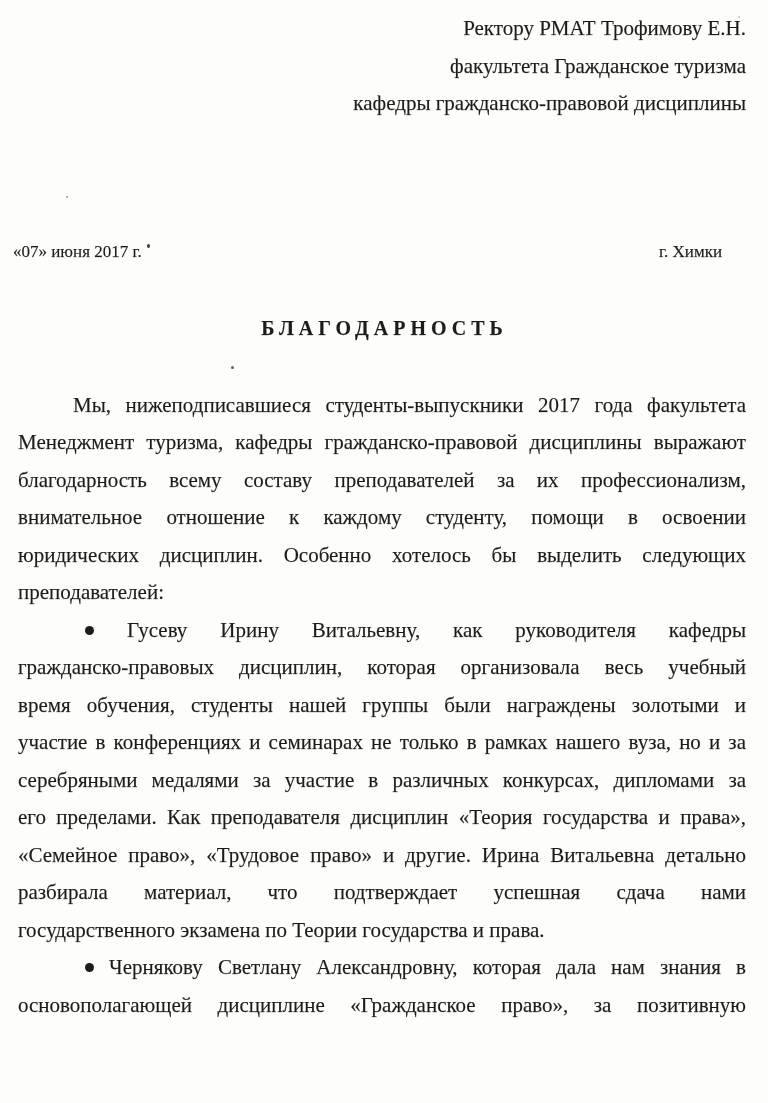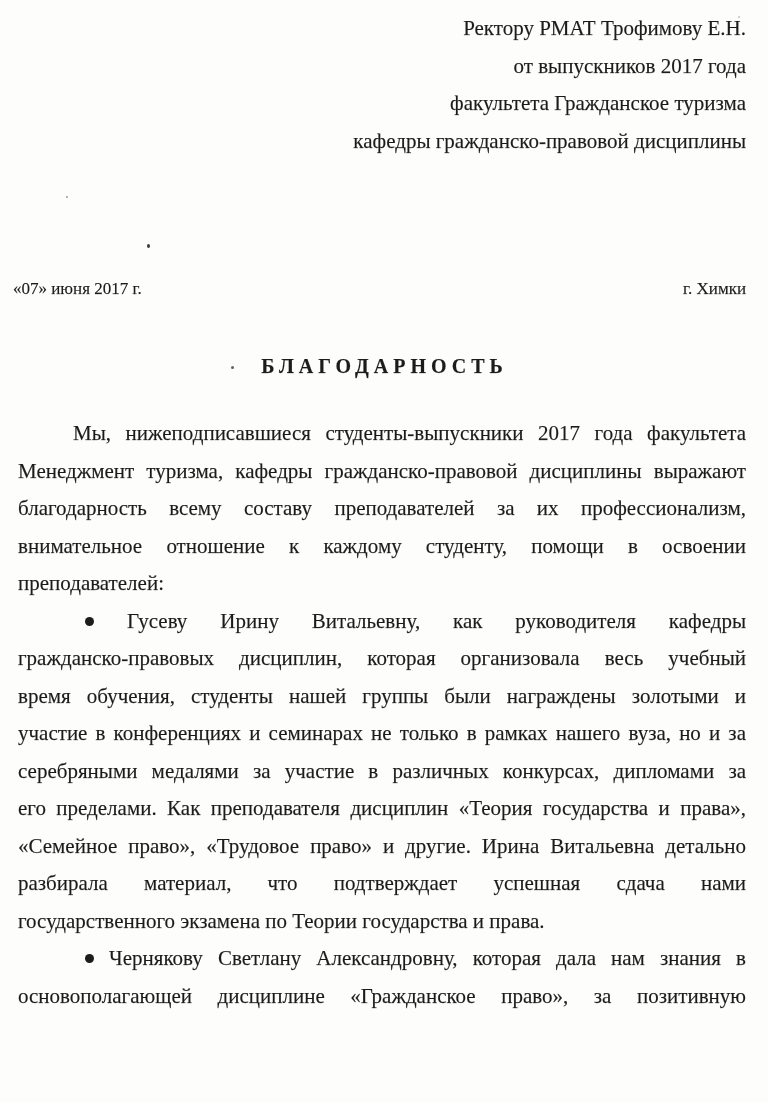--- a/index.html
+++ b/index.html
@@ -32,35 +32,35 @@
   }
 
   .date-row {
     margin-top: 110px;
     display: flex;
     justify-content: space-between;
     font-size: 17px;
     line-height: 37.5px;
   }
   .date-row .doc-date { margin-left: -5px; }
-  .date-row .doc-city { margin-right: 0; }
+  .date-row .doc-city { margin-right: 24px; }
 
   .doc-title {
     margin-top: 40px;
     text-align: center;
     font-weight: bold;
     font-size: 20px;
     line-height: 37.5px;
     letter-spacing: 5px;
     padding-left: 5px; 
     white-space: nowrap;
   }
 
   .doc-body {
-    margin-top: 30px;
+    margin-top: 39px;
     font-size: 21px;
     line-height: 37.5px;
   }
   .bline {
     text-align: justify;
     white-space: normal;
   }
   .bline.j {
     text-align-last: justify;
   }
@@ -89,38 +89,38 @@
   .scan-dot.d3 { left: 231px; top: 366px; width: 3px; height: 3px; opacity: .8; }
   .scan-dot.d4 { left: 738px; top: 16px;  width: 2px; height: 2px; opacity: .3; }
 </style>
 </head>
 <body>
 
 <div class="page">
 
   <div class="recipient-block">
     <div>Ректору РМАТ Трофимову Е.Н.</div>
-    <div>от выпускников 2017 года</div>
     <div>факультета Гражданское туризма</div>
     <div>кафедры гражданско-правовой дисциплины</div>
   </div>
 
   <div class="date-row">
     <span class="doc-date">«07» июня 2017 г.</span>
     <span class="doc-city">г. Химки</span>
   </div>
 
   <div class="doc-title">БЛАГОДАРНОСТЬ</div>
 
   <div class="doc-body">
 
     <div class="bline j first-indent">Мы, нижеподписавшиеся студенты-выпускники 2017 года факультета</div>
     <div class="bline j">Менеджмент туризма, кафедры гражданско-правовой дисциплины выражают</div>
     <div class="bline j">благодарность всему составу преподавателей за их профессионализм,</div>
     <div class="bline j">внимательное отношение к каждому студенту, помощи в освоении</div>
+    <div class="bline j">юридических дисциплин. Особенно хотелось бы выделить следующих</div>
     <div class="bline">преподавателей:</div>
 
     <div class="bline j bullet-line">
       <span class="bullet-marker"></span>
       <span>Гусеву Ирину Витальевну, как руководителя кафедры</span>
     </div>
     <div class="bline j">гражданско-правовых дисциплин, которая организовала весь учебный</div>
     <div class="bline j">время обучения, студенты нашей группы были награждены золотыми и</div>
     <div class="bline j">участие в конференциях и семинарах не только в рамках нашего вуза, но и за</div>
     <div class="bline j">серебряными медалями за участие в различных конкурсах, дипломами за</div>

